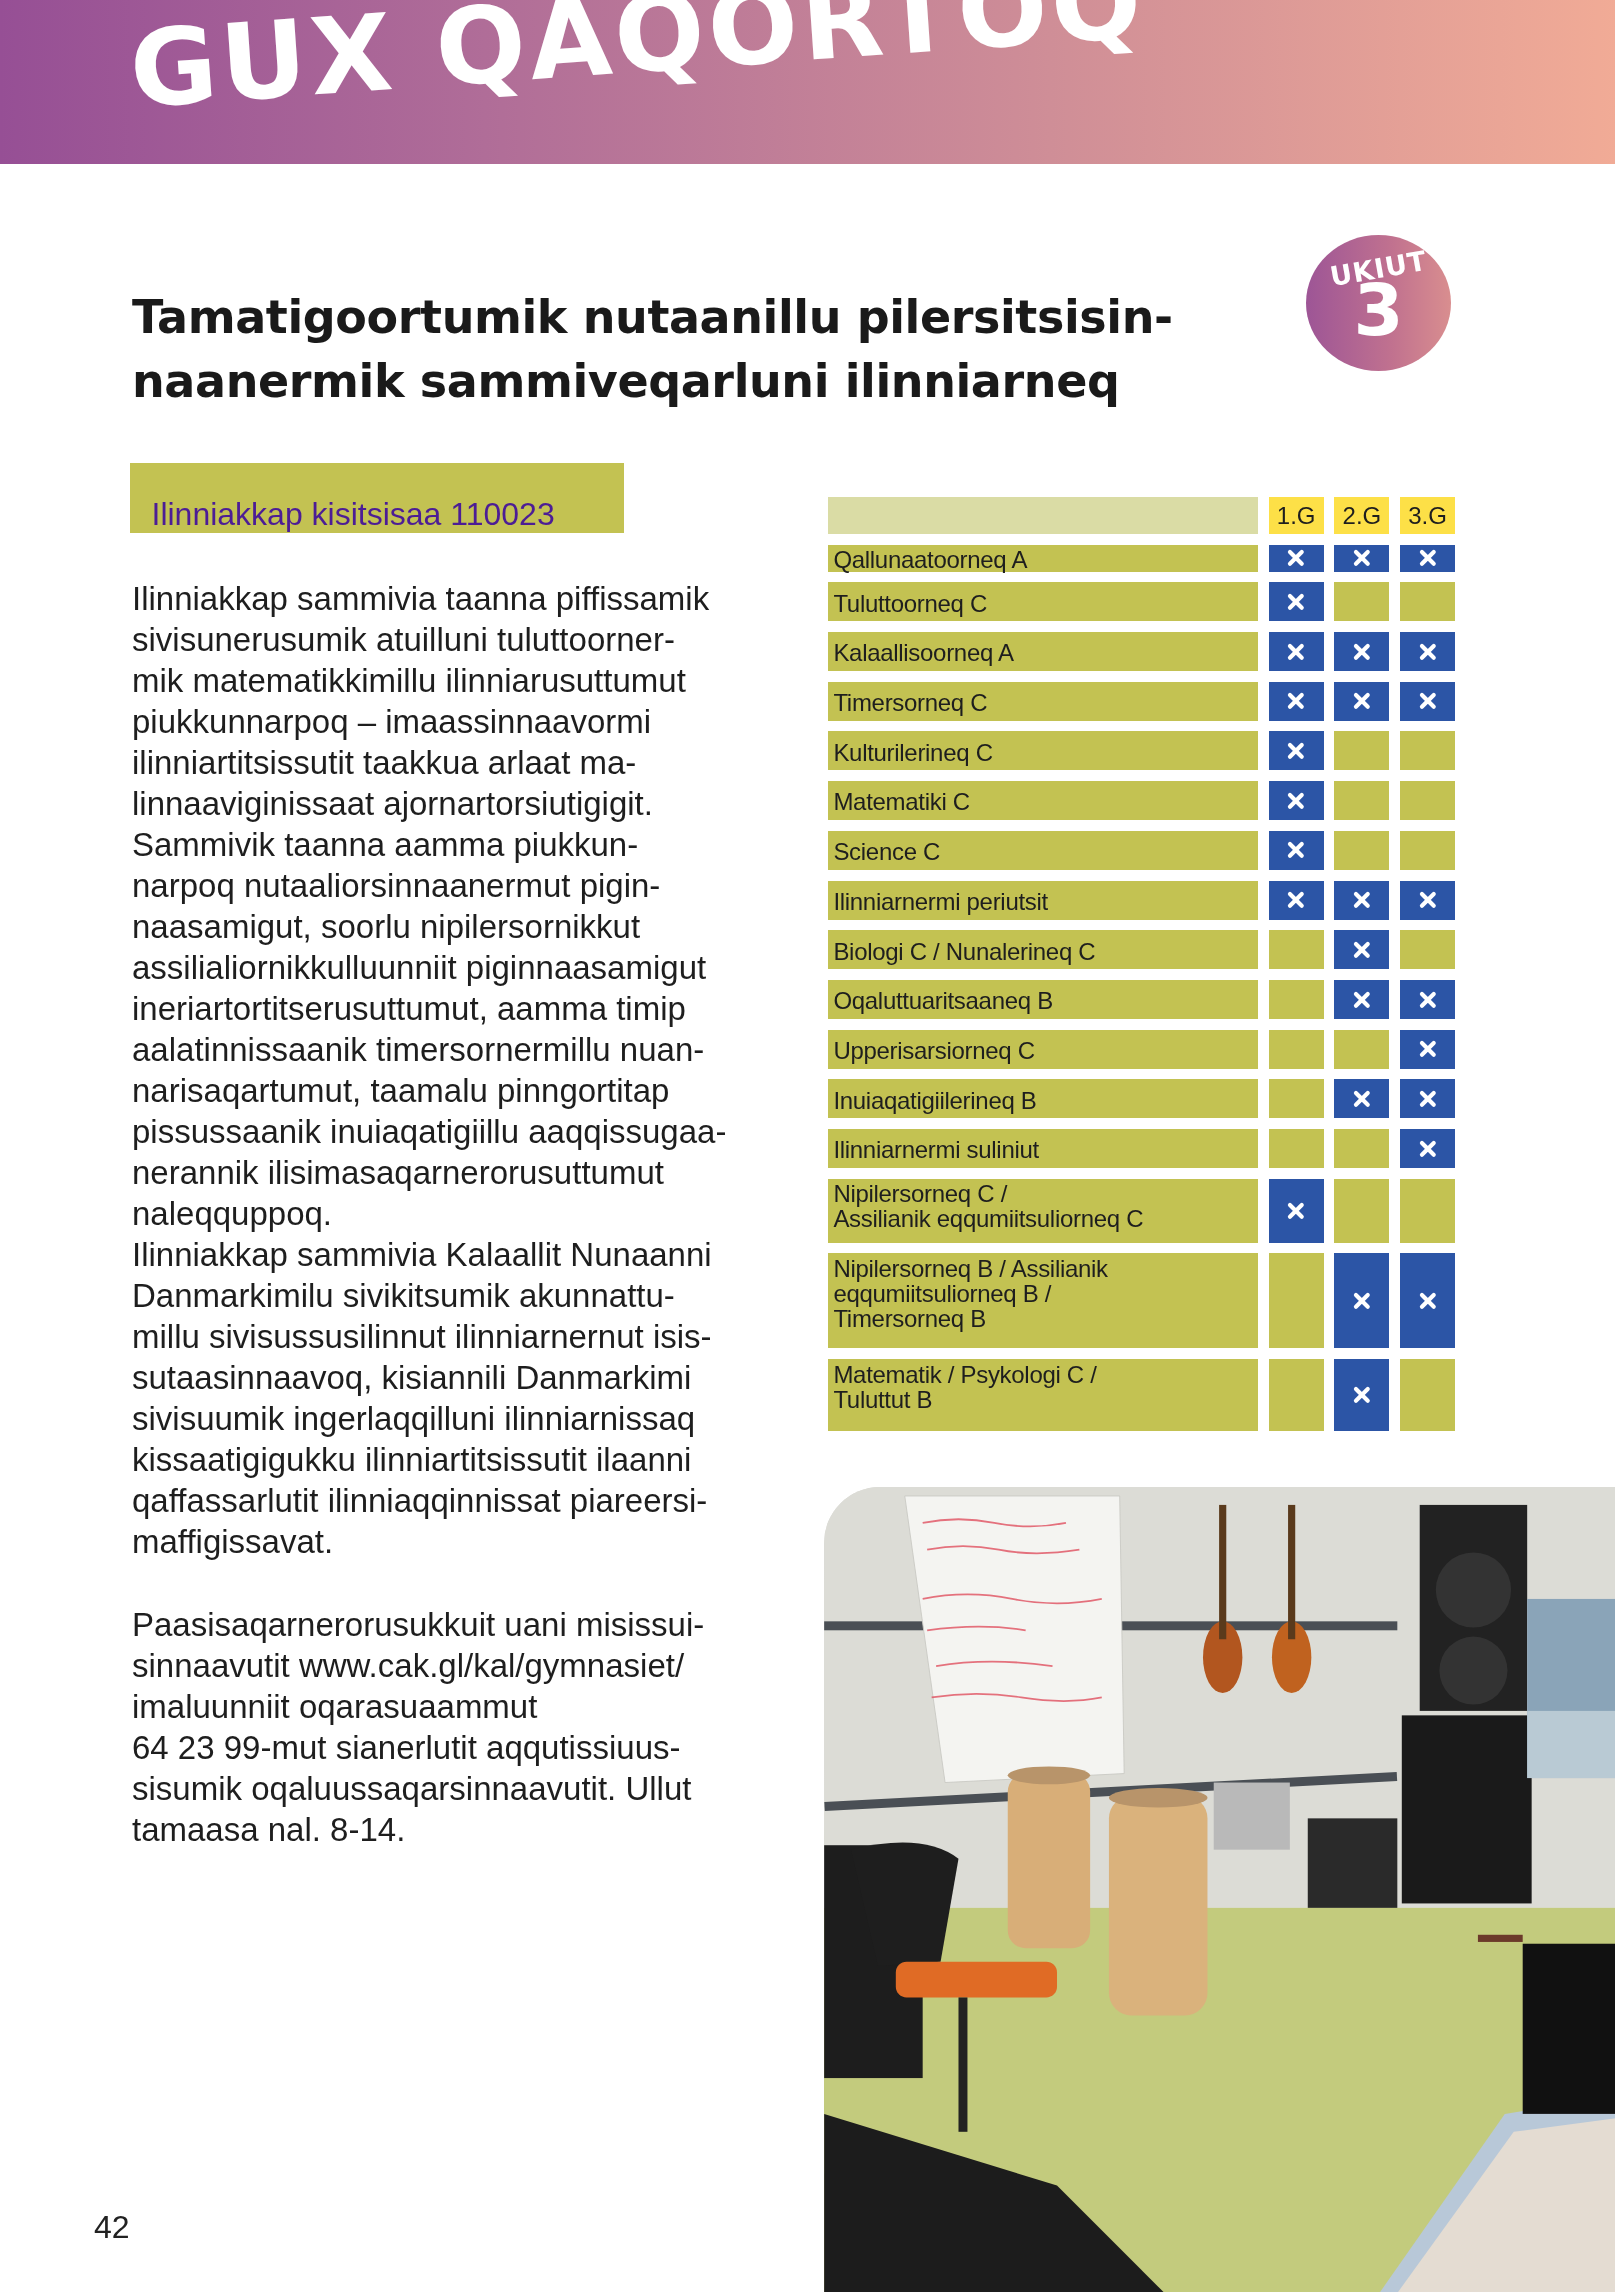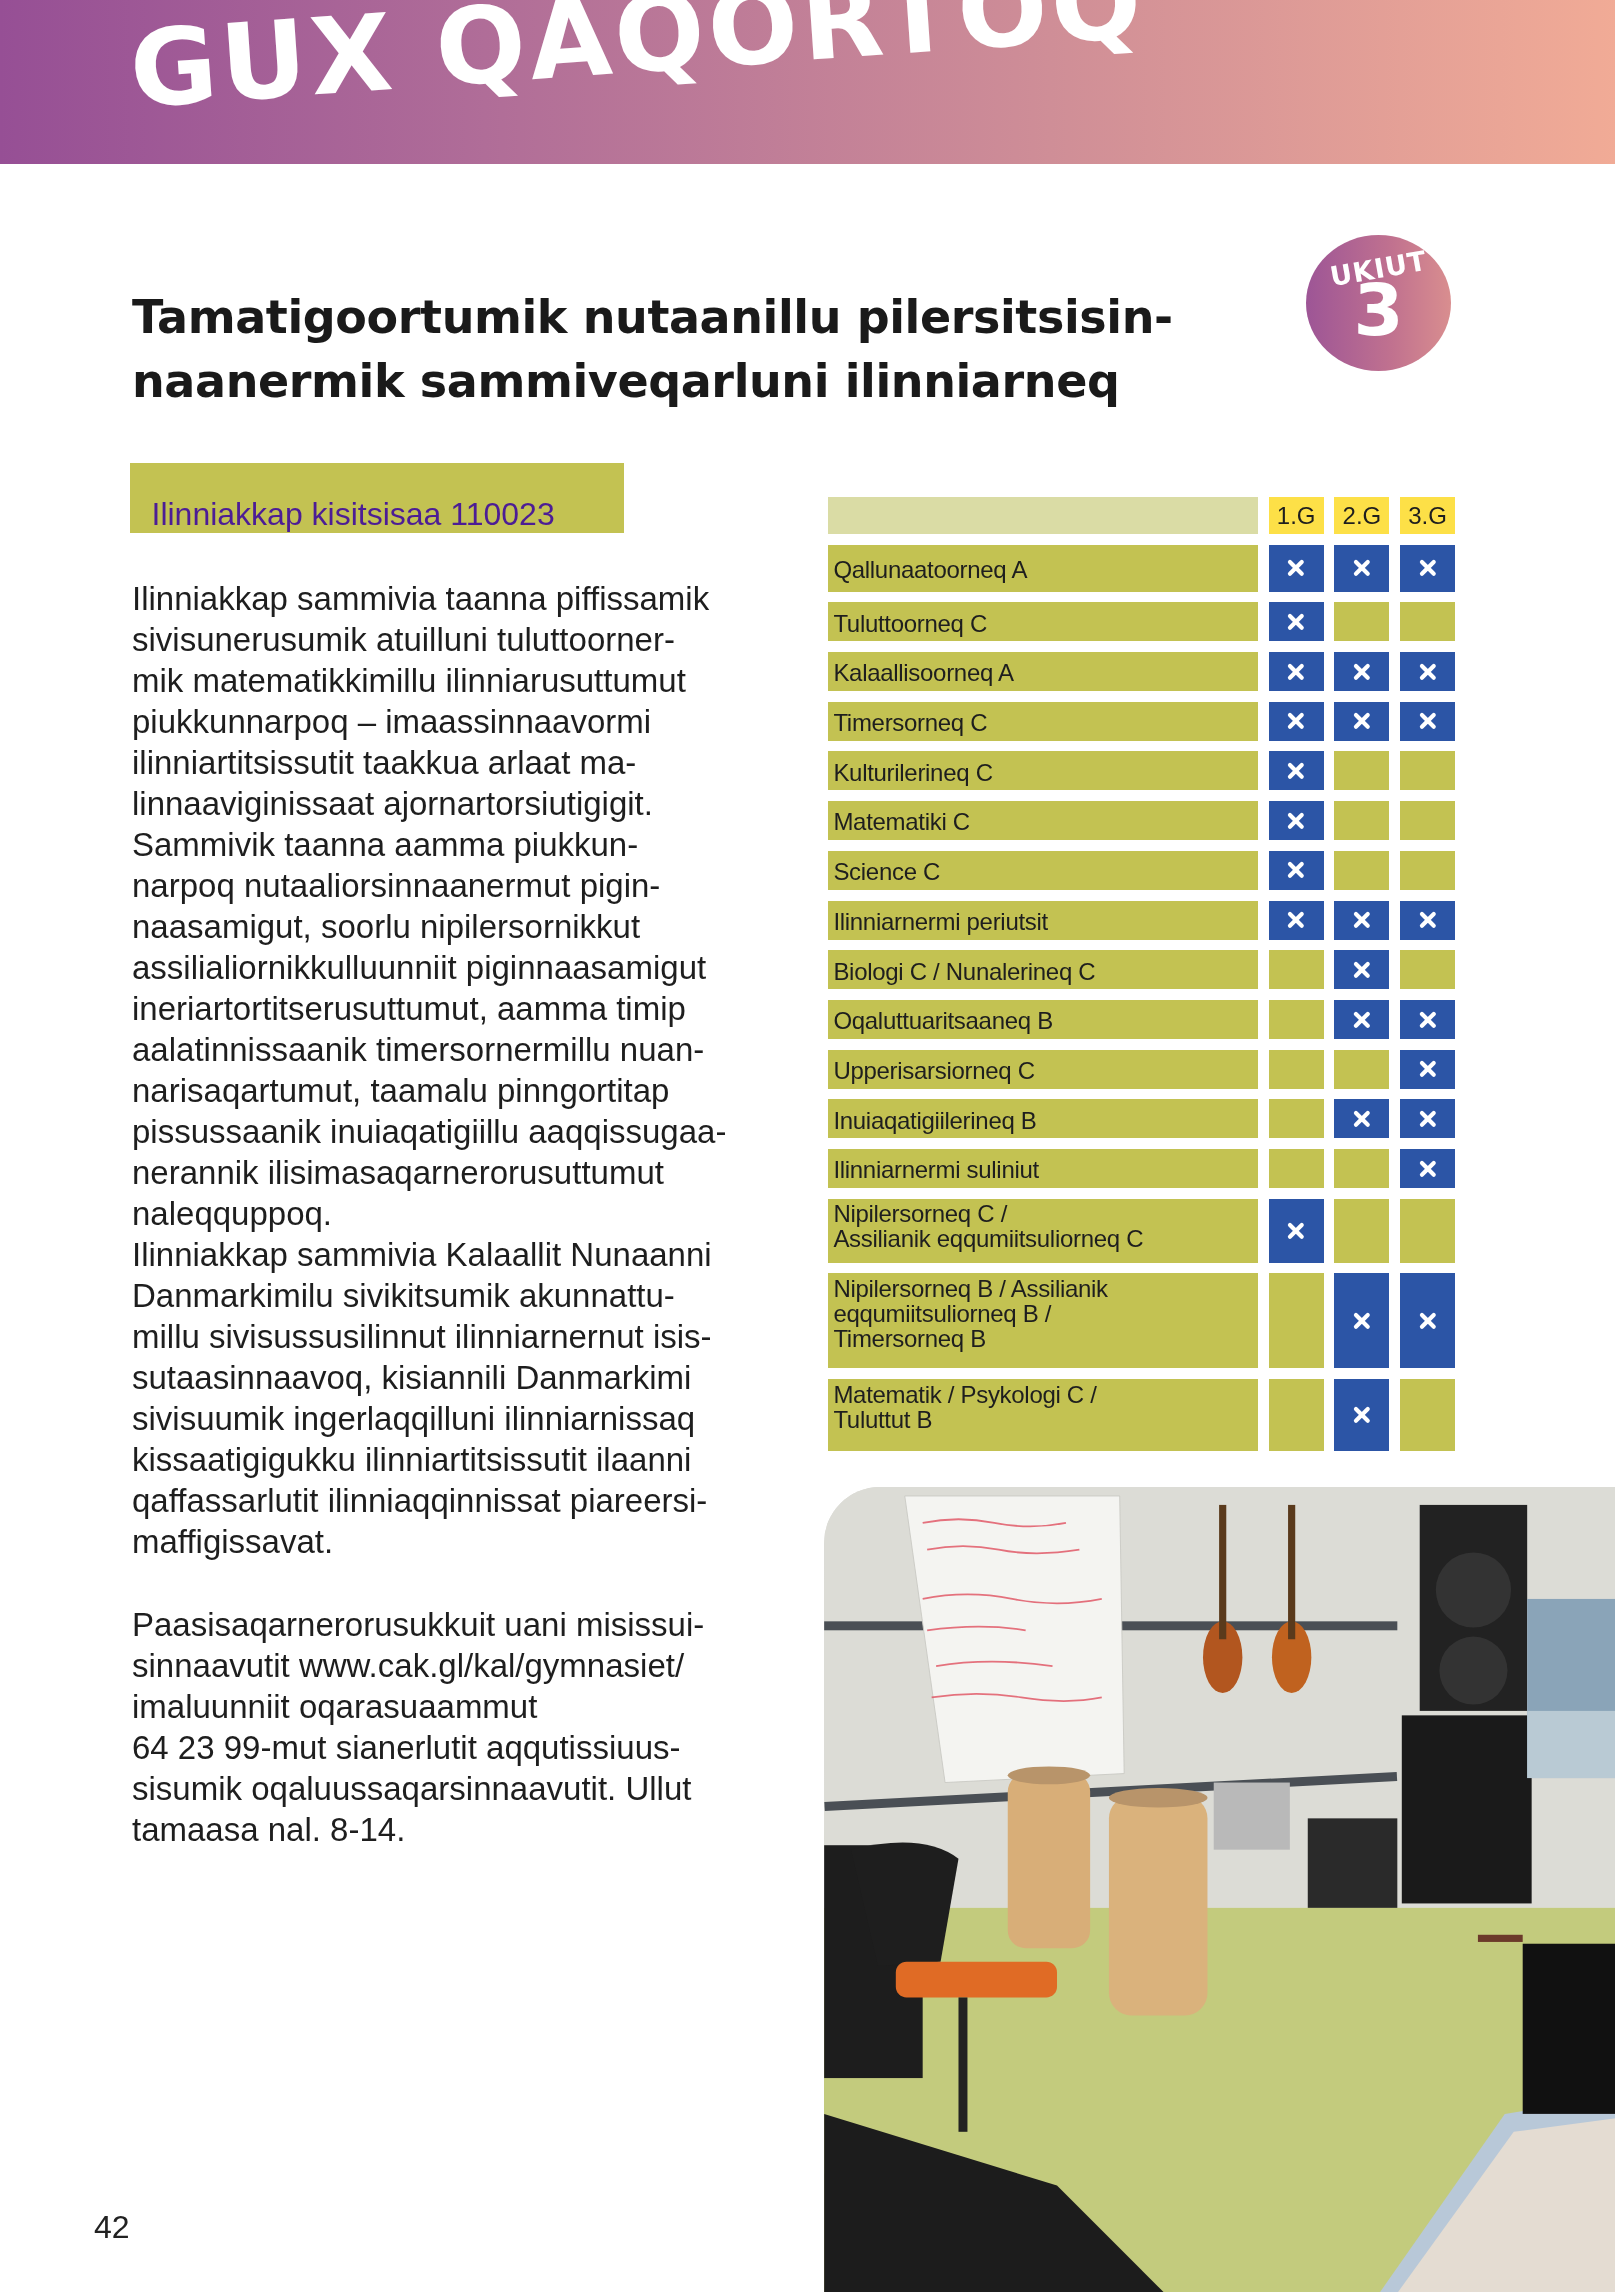--- a/index.html
+++ b/index.html
@@ -141,21 +141,21 @@
 tamaasa nal. 8-14.</span></p>
 </div>
 
 <div class="grid-table" id="subject-table">
   <div class="grid-row header" style="height:37px;">
     <div class="cell-label"></div>
     <div class="cell-mark">1.G</div>
     <div class="cell-mark">2.G</div>
     <div class="cell-mark">3.G</div>
   </div>
-<div class="grid-row" style="height: 47px;">
+<div class="grid-row" style="height: 27px;">
       <div class="cell-label" style="white-space: pre-line; align-items: center;">Qallunaatoorneq A</div>
       <div class="cell-mark on">
         <svg viewBox="0 0 20 20">
           <path d="M4 4 L16 16 M16 4 L4 16" stroke="#ffffff" stroke-width="4.2" stroke-linecap="round"></path>
         </svg>
       </div>
       <div class="cell-mark on">
         <svg viewBox="0 0 20 20">
           <path d="M4 4 L16 16 M16 4 L4 16" stroke="#ffffff" stroke-width="4.2" stroke-linecap="round"></path>
         </svg>

